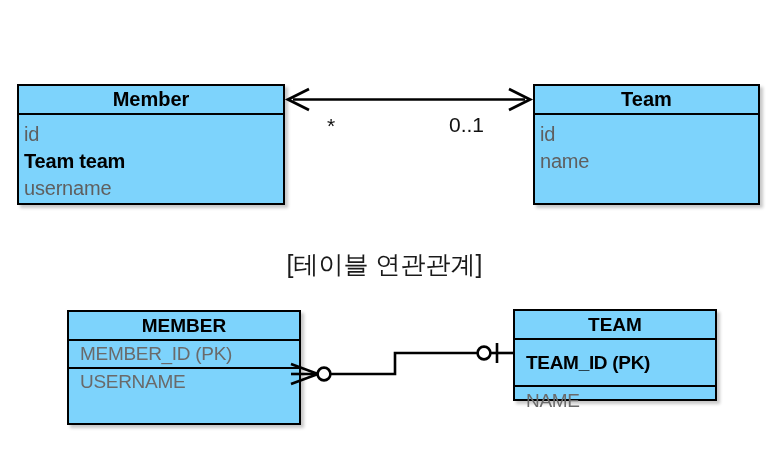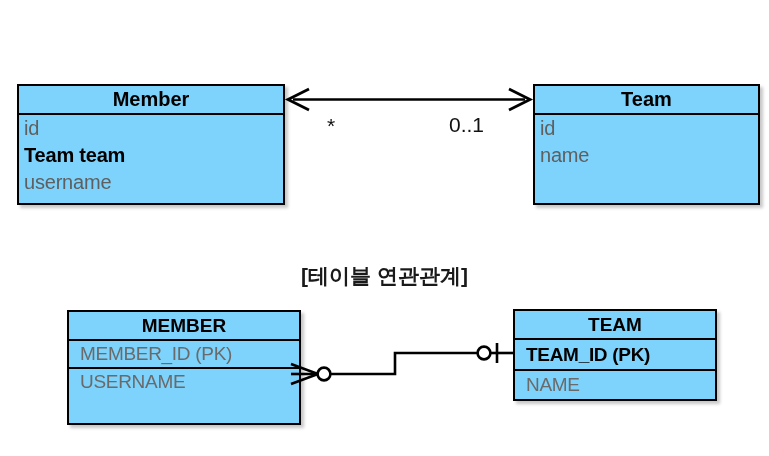--- a/index.html
+++ b/index.html
@@ -28,21 +28,21 @@
     position: absolute;
     width: 100%;
     text-align: center;
     font-size: 23px;
     font-weight: 400;
     color: #1a1a1a;
     letter-spacing: 0px;
     white-space: nowrap;
   }
   #title-object { top: 28px; }
-  #title-table  { top: 262px; font-size: 21px; font-weight: bold; }
+  #title-table  { top: 248px; font-size: 25px; }
 
   
   .uml-box, .tbl-box {
     position: absolute;
     background: #7dd3fc;
     border: 2px solid #000000;
     box-sizing: border-box;
     box-shadow: 3px 3px 3px rgba(0,0,0,0.22);
   }
   .box-header {
@@ -51,21 +51,21 @@
     font-weight: 700;
     color: #000000;
     border-bottom: 2px solid #000000;
     box-sizing: border-box;
     display: flex;
     align-items: center;
     justify-content: center;
     white-space: nowrap;
   }
   .box-body {
-    padding: 0 0 0 5px;
+    padding: 6px 0 0 5px;
     box-sizing: border-box;
   }
   .field {
     font-size: 20px;
     line-height: 27px;
     color: #5f5f5f;
     white-space: nowrap;
     letter-spacing: -0.2px;
   }
   .field.bold {
@@ -128,21 +128,21 @@
   .tbl-row.bold {
     font-weight: 700;
     color: #000000;
   }
   .tbl-row.sep { border-bottom: 2px solid #000000; }
 
   #member-table .tbl-row.r1 { height: 28px; }
   #member-table .tbl-row.r2 { height: 28px; }
   #member-table .tbl-row.r3 { height: 26px; }
 
-  #team-table .tbl-row.r1 { height: 31px; }
+  #team-table .tbl-row.r1 { height: 47px; }
   #team-table .tbl-row.r2 { height: 28px; }
 
   
   #er-connector {
     position: absolute;
     left: 288px;
     top: 340px;
     width: 232px;
     height: 50px;
   }

